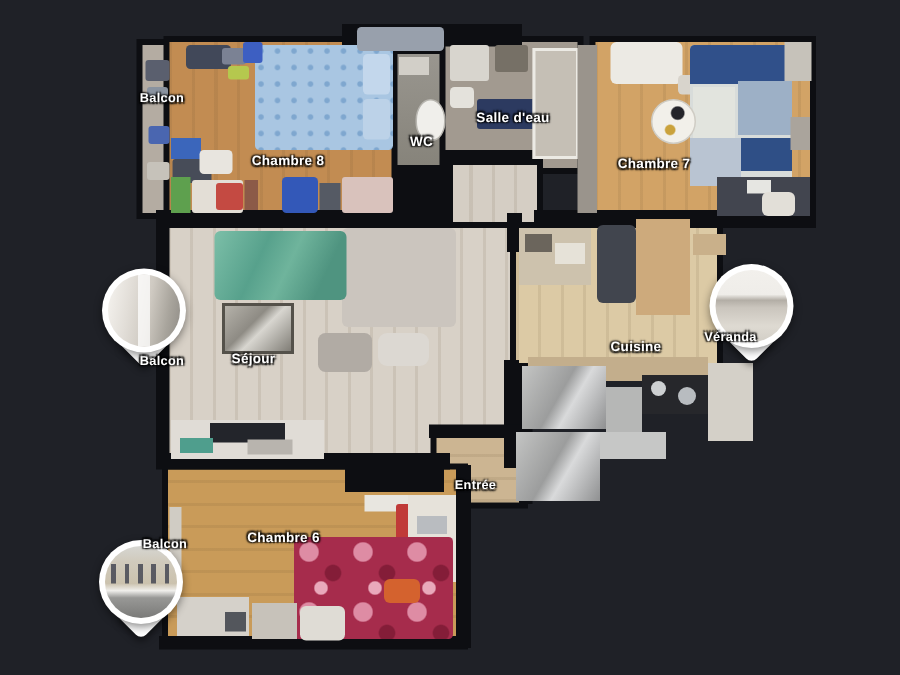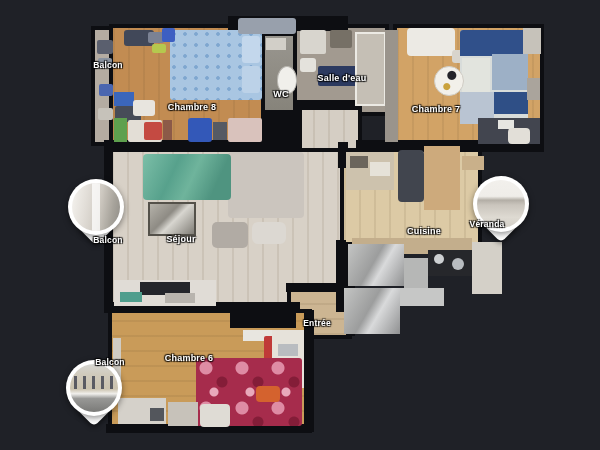--- a/index.html
+++ b/index.html
@@ -173,21 +173,21 @@
   <div class="f" style="left:168px;top:402px;width:30px;height:24px;background:#c7c2ba;"></div>
   <div class="f" style="left:200px;top:404px;width:30px;height:23px;background:#dfdcd5;border-radius:4px;"></div>
   <div class="f" style="left:150px;top:408px;width:14px;height:13px;background:#53565c;"></div>
   <div class="f" style="left:113px;top:338px;width:8px;height:44px;background:#d0ccc4;"></div>
 
   <div class="lbl" style="left:108px;top:65px;font-size:8.5px;">Balcon</div>
   <div class="lbl" style="left:192px;top:107px;">Chambre 8</div>
   <div class="lbl" style="left:281px;top:94px;">WC</div>
   <div class="lbl" style="left:342px;top:78px;">Salle d'eau</div>
   <div class="lbl" style="left:436px;top:109px;">Chambre 7</div>
-  <div class="lbl" style="left:169px;top:239px;margin-left:12px;">Séjour</div>
+  <div class="lbl" style="left:169px;top:239px;">Séjour</div>
   <div class="lbl" style="left:424px;top:231px;">Cuisine</div>
   <div class="lbl" style="left:317px;top:323px;font-size:8.5px;">Entrée</div>
   <div class="lbl" style="left:189px;top:358px;">Chambre 6</div>
 
   <div class="pin" style="left:68px;top:179px;">
     <div class="pin-tip"></div>
     <div class="pin-circle">
       <div class="pin-photo photo-balcon-sejour"></div>
     </div>
   </div>

